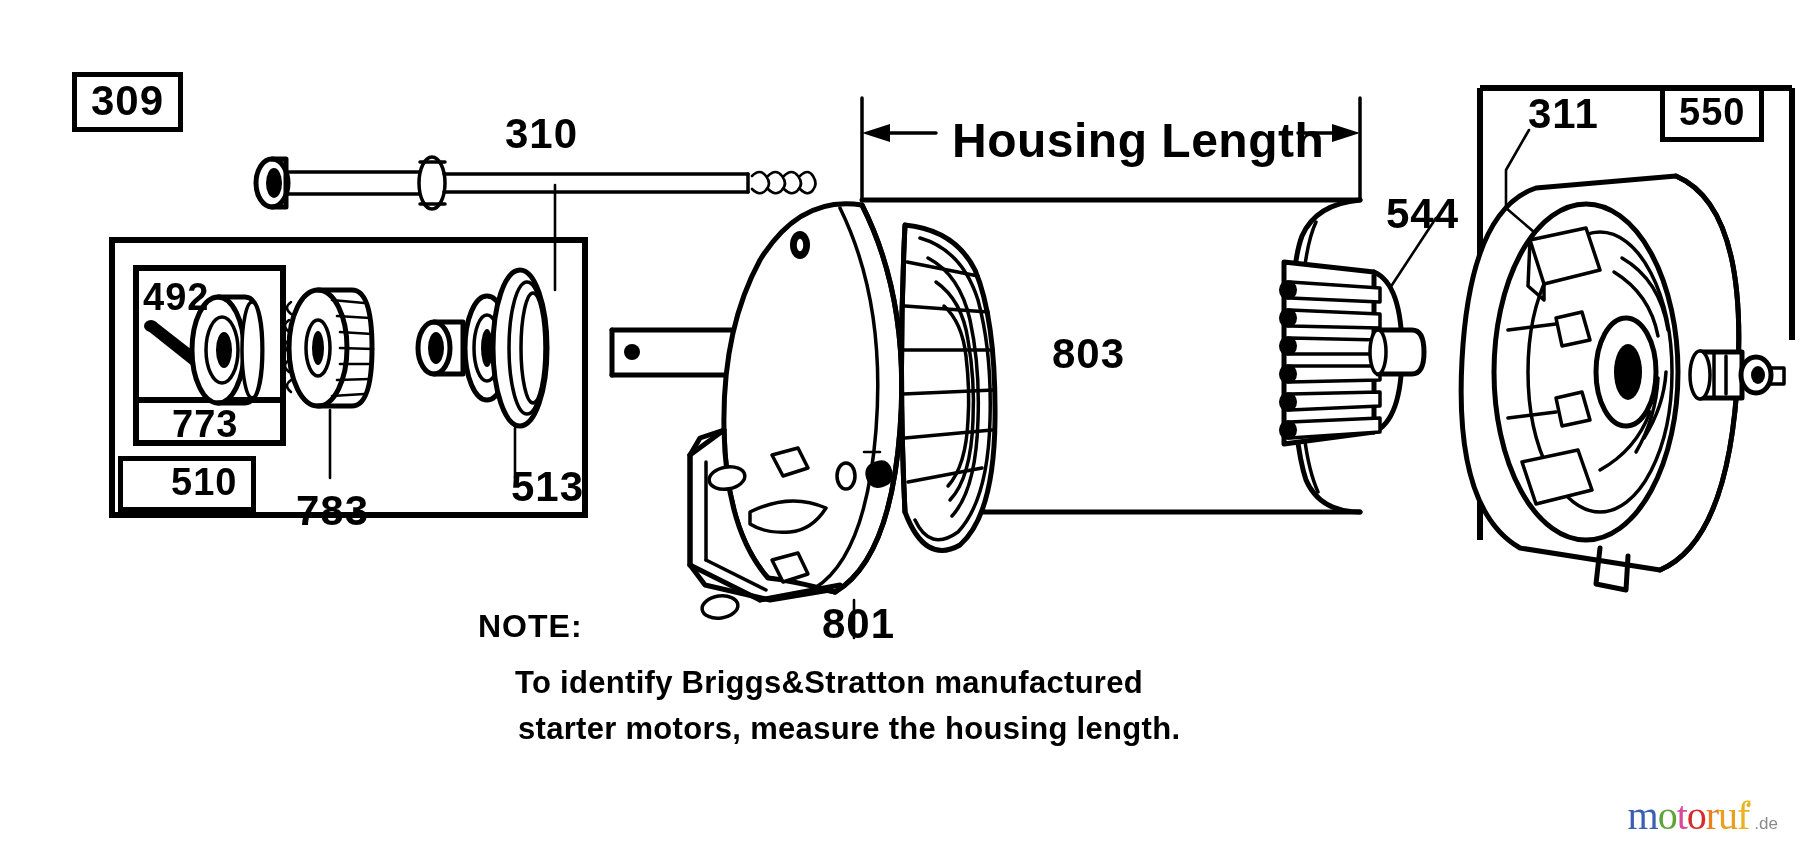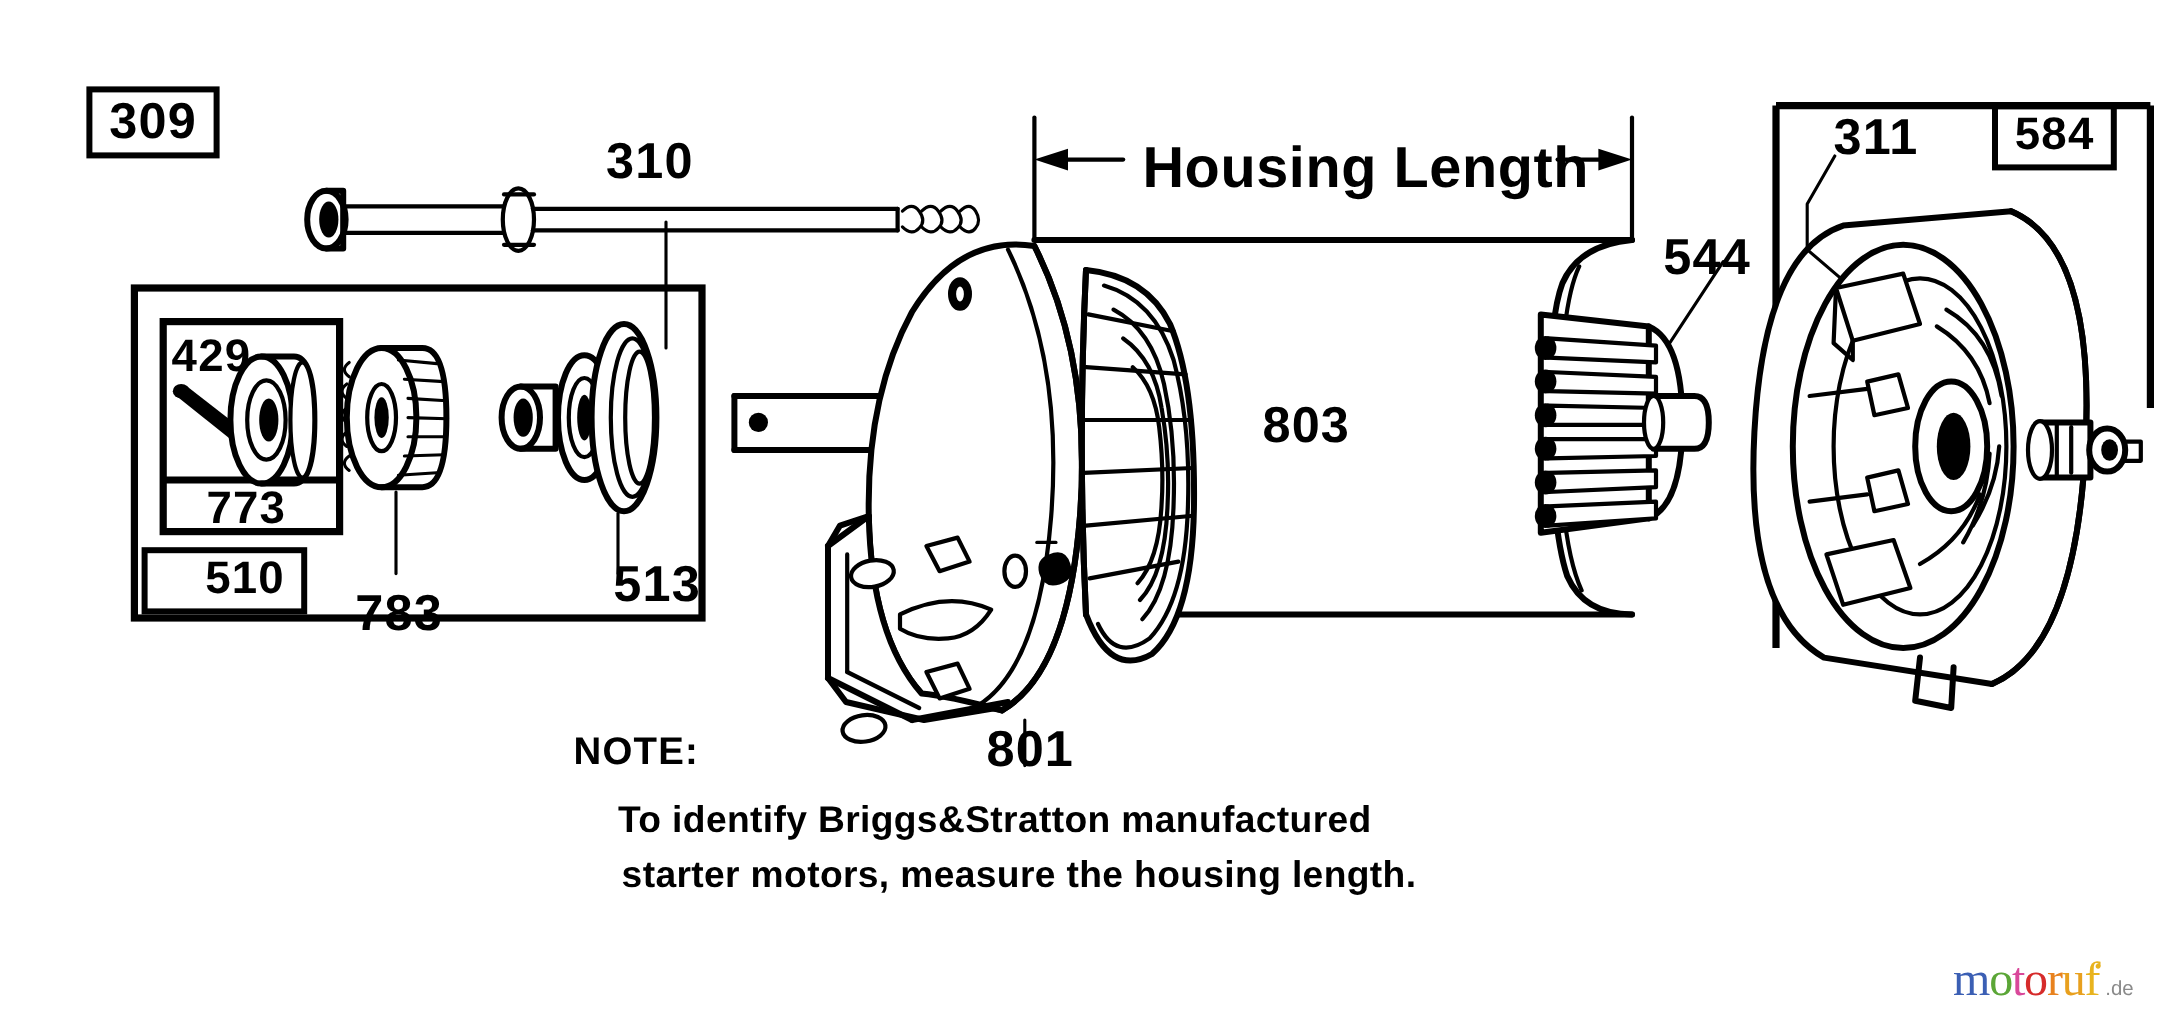--- a/index.html
+++ b/index.html
@@ -342,39 +342,39 @@
       <path class="ln-thin" d="M1298 133 L1352 133"></path>
       <path class="fil" d="M1360 133 L1332 124 L1332 142 Z"></path>
     </g>
 
   </svg>
 
   <div class="lbl num boxnum" style="left:72px; top:72px;">309</div>
 
   <div class="lbl num" style="left:505px; top:110px;">310</div>
 
-  <div class="lbl num num-sm" style="left:143px; top:276px;">429</div>
+  <div class="lbl num num-sm" style="left:143px; top:276px;">492</div>
 
   <div class="lbl num num-sm" style="left:172px; top:403px;">773</div>
 
   <div class="lbl num num-sm boxnum" style="left:118px; top:456px;padding-left:48px;">510</div>
 
   <div class="lbl num" style="left:296px; top:463px;margin-top:24px;">783</div>
 
   <div class="lbl num" style="left:482px; top:463px;margin-left:29px;">513</div>
 
   <div class="lbl num" style="left:822px; top:600px;">801</div>
 
   <div class="lbl num" style="left:1052px; top:330px;">803</div>
 
   <div class="lbl num" style="left:1386px; top:190px;">544</div>
 
   <div class="lbl num" style="left:1528px; top:90px;">311</div>
 
-  <div class="lbl num num-sm boxnum" style="left:1660px; top:86px;">584</div>
+  <div class="lbl num num-sm boxnum" style="left:1660px; top:86px;">550</div>
 
   <div class="lbl housing-label" style="left:952px; top:113px;">Housing Length</div>
 
   <div class="lbl note-head" style="left:478px; top:608px;">NOTE:</div>
 
   <div class="lbl note-body" style="left:515px; top:667px;">To identify Briggs&amp;Stratton manufactured</div>
 
   <div class="lbl note-body" style="left:518px; top:713px;">starter motors, measure the housing length.</div>
 
   <div id="watermark">

